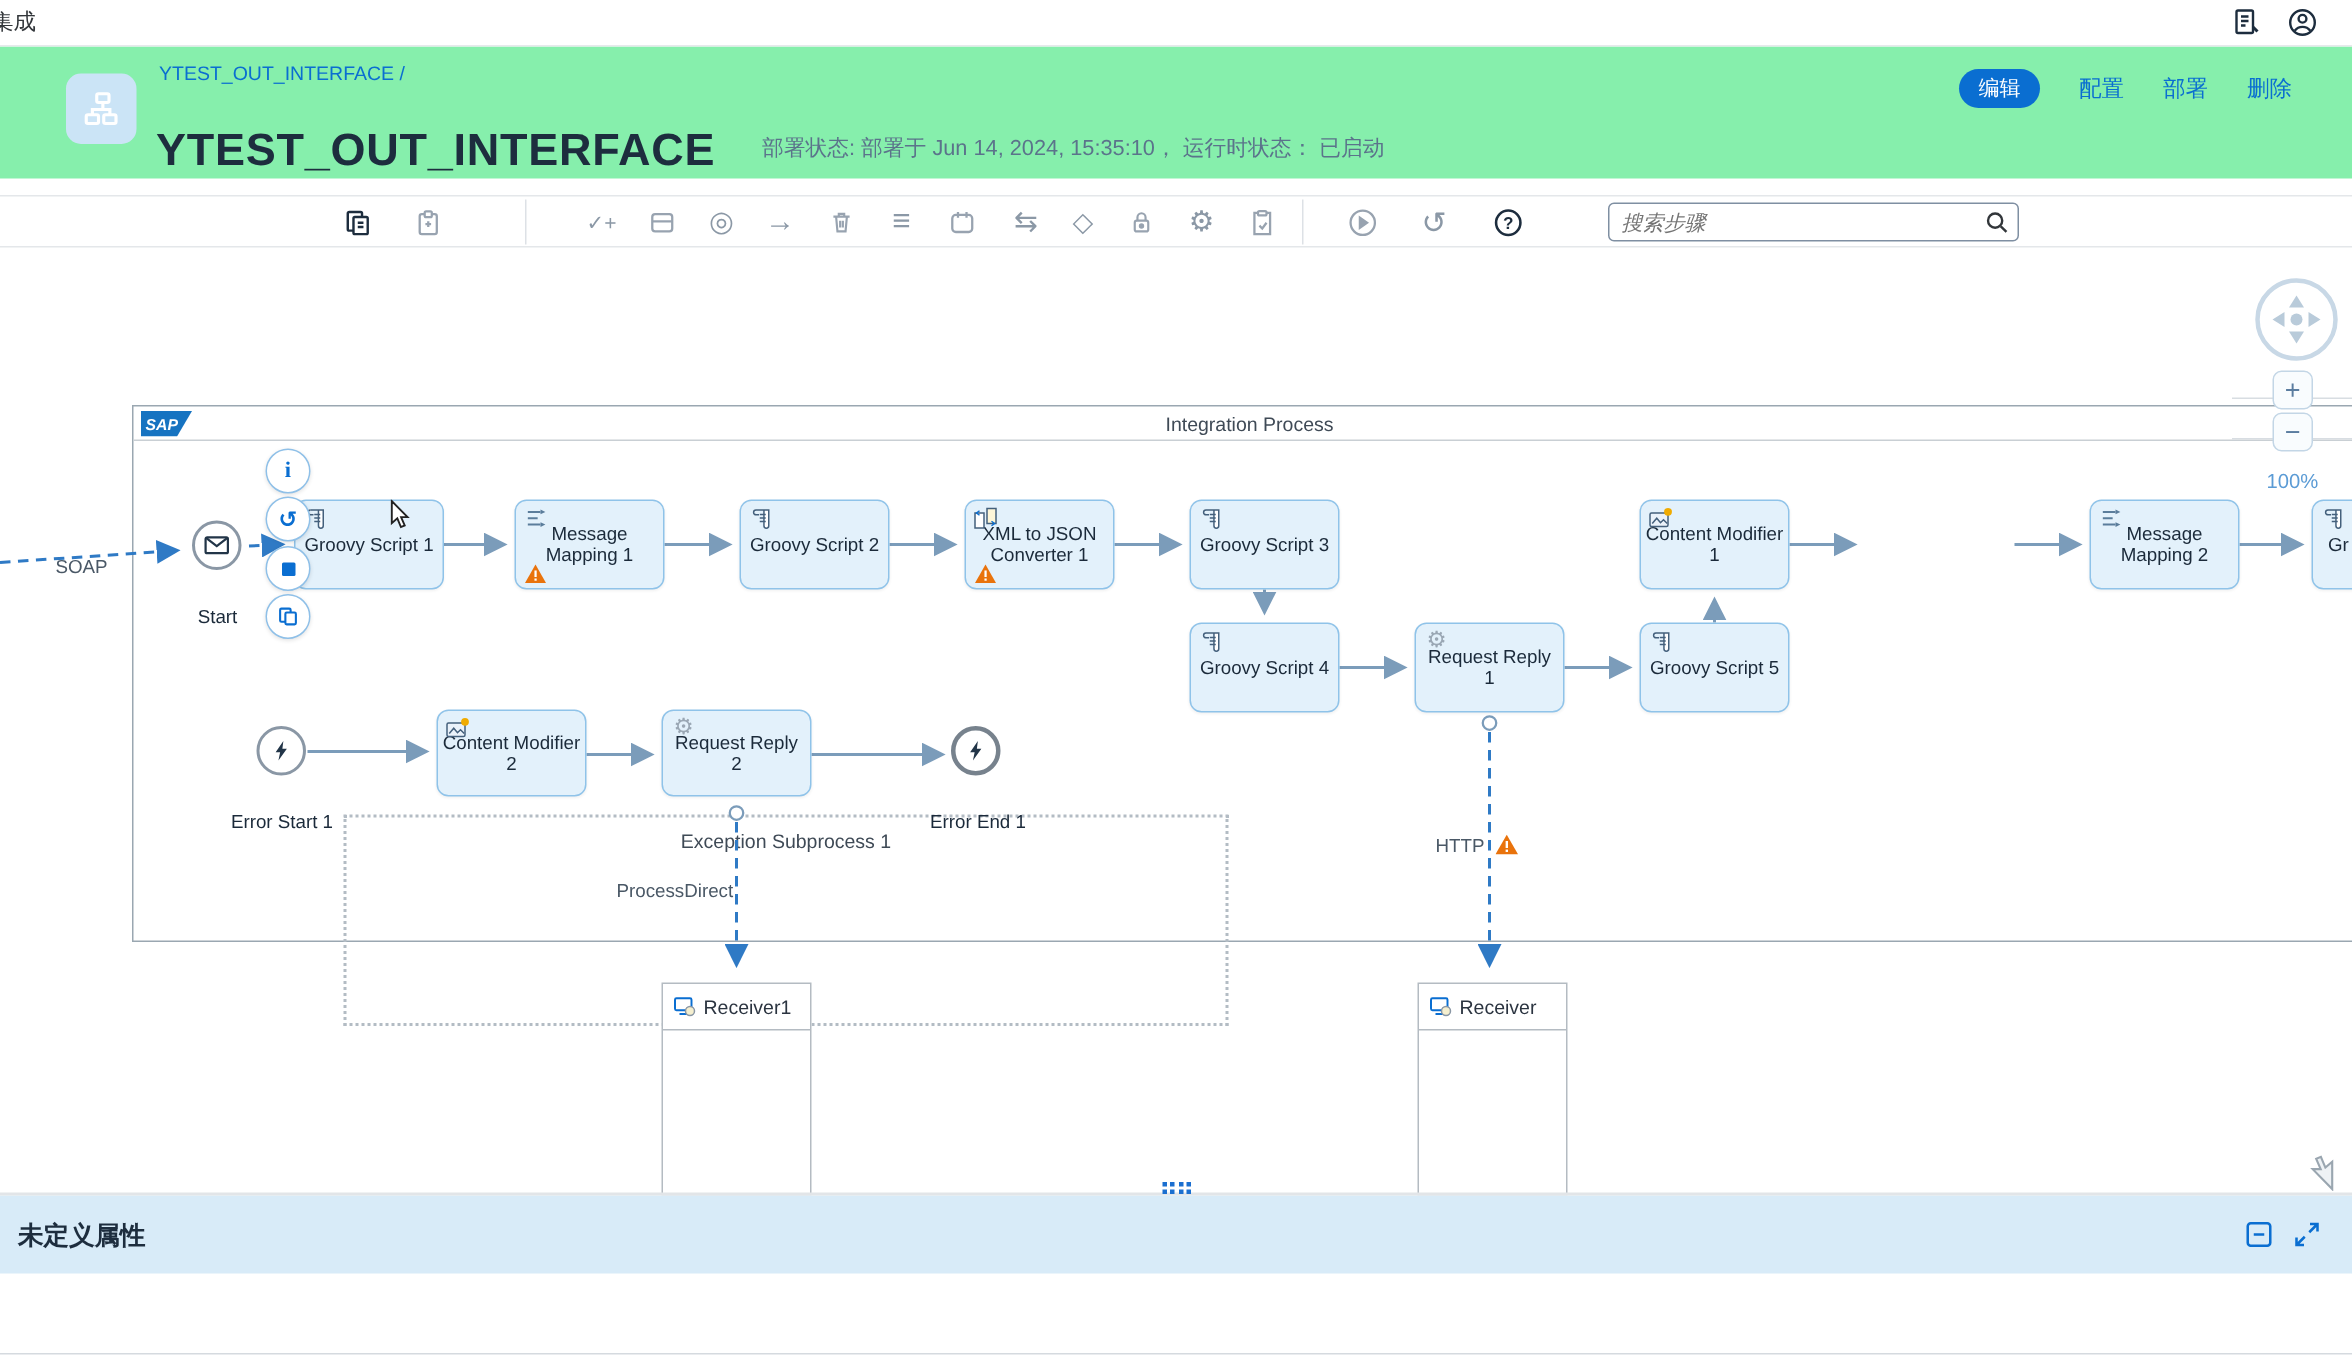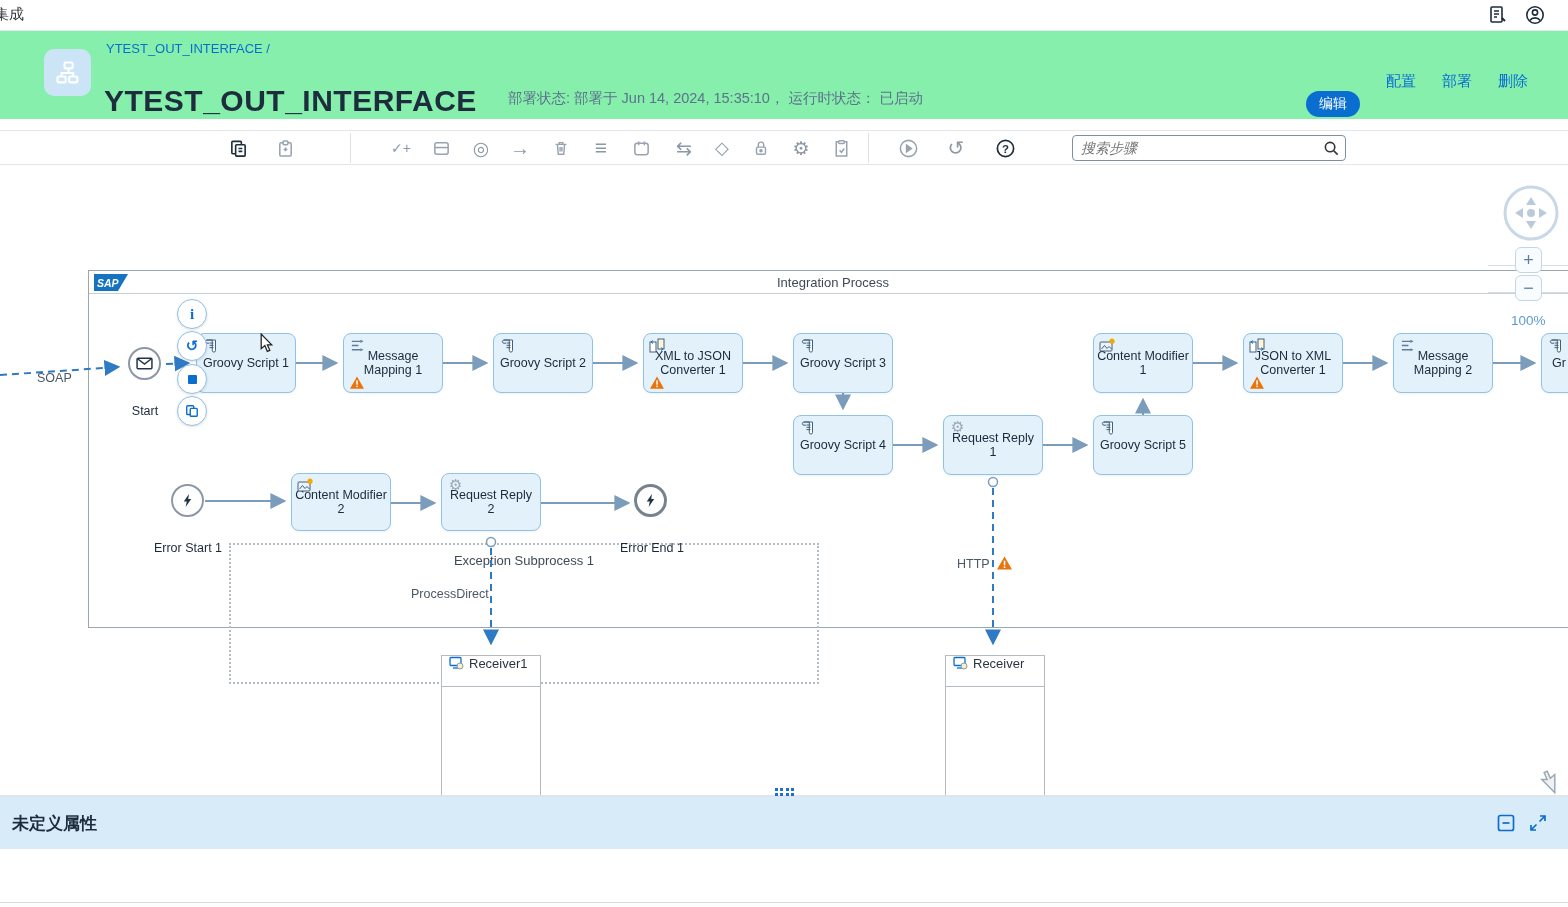--- a/index.html
+++ b/index.html
@@ -14,21 +14,21 @@
   .topicon { position:absolute; top:4px; width:22px; height:22px; color:#1d2d3e; }
   #graystrip { left:0; top:31px; width:1568px; height:9px; background:#eef0f2; z-index:1; }
 
   
   #header { left:0; top:29px; width:1568px; height:90px; background:#86efac; z-index:30; }
   #apptile { position:absolute; left:44px; top:20px; width:47px; height:47px; border-radius:10px; background:#cbe4f6; display:flex; align-items:center; justify-content:center; }
   #breadcrumb { position:absolute; left:106px; top:12px; font-size:13px; color:#0a6ed1; cursor:pointer; }
   #pagetitle { position:absolute; left:104px; top:41px; font-size:30px; font-weight:800; letter-spacing:.5px; color:#1d2d3e;margin-top:14px; }
   #status { position:absolute; left:508px; top:60px; font-size:14.5px; color:#5b738b; }
   .hdr-actions { position:absolute; right:40px; top:17px; display:flex; align-items:center; gap:26px; }
-  .btn-primary { background:#0a6ed1; color:#fff; font-size:14px; padding:4px 13px; border-radius:14px; border:none; cursor:pointer;margin-top:45px; }
+  .btn-primary { background:#0a6ed1; color:#fff; font-size:14px; padding:4px 13px; border-radius:14px; border:none; cursor:pointer; }
   .btn-link { color:#0a6ed1; font-size:15px; background:none; border:none; cursor:pointer; }
 
   
   #toolbar { left:0; top:130px; width:1568px; height:35px; background:#fff; border-top:1px solid #e4e7ea; border-bottom:1px solid #e4e7ea; z-index:30; }
   .ticon { position:absolute; top:4px; width:26px; height:26px; display:flex; align-items:center; justify-content:center; font-size:17px; color:#8b98a6; cursor:pointer; }
   .ticon.dark { color:#1d2d3e; }
   .tsep { position:absolute; top:2px; width:1px; height:30px; background:#dde1e6; }
   #searchbox { position:absolute; left:1072px; top:4px; width:274px; height:26px; border:1px solid #7f8fa2; border-radius:4px; background:#fff; }
   #searchbox input { position:absolute; left:8px; top:1px; width:230px; height:22px; border:none; outline:none; font-size:14px; font-style:italic; color:#6b7a8d; background:transparent; }
   #searchbox .mag { position:absolute; right:5px; top:4px; }
@@ -50,21 +50,21 @@
   .event.thick { border-width:3px; border-color:#77828d; }
   .evlabel { position:absolute; font-size:12.5px; color:#1b2a3a; text-align:center; z-index:6;margin-top:20px; }
 
   .flowlabel { position:absolute; font-size:12.5px; color:#4a5866; z-index:6; }
 
   .fab { position:absolute; width:30px; height:30px; border-radius:50%; background:#fff; border:1.5px solid #8fc0e8; display:flex; align-items:center; justify-content:center; color:#0a6ed1; z-index:12; cursor:pointer; box-shadow:0 1px 3px rgba(0,0,0,.12); }
   .fab .sq { width:9px; height:9px; background:#0a6ed1; border-radius:1px; }
   .fab .gi { font-size:15px; font-weight:bold; }
 
   .receiver { position:absolute; width:100px; height:142px; border:1px solid #b4bbc2; background:#fff; z-index:6; cursor:pointer; }
-  .receiver .rhead { position:absolute; left:0; top:0; width:100%; height:31px; border-bottom:1px solid #b4bbc2; display:flex; gap:5px; padding-left:7px; font-size:13px; color:#2b3440; }
+  .receiver .rhead { position:absolute; left:0; top:0; width:100%; height:31px; border-bottom:1px solid #b4bbc2; display:flex; align-items:center; gap:5px; padding-left:7px; font-size:13px; color:#2b3440; }
 
   
   #zoomctl { z-index:20; }
   .zbtn { position:absolute; left:1515px; width:27px; height:26px; border:1px solid #c3d6e6; border-radius:6px; background:#f9fcfe; color:#5b7da0; font-size:18px; line-height:22px; text-align:center; cursor:pointer; z-index:21; }
   .zline { position:absolute; left:1488px; width:80px; height:1px; background:#d8dde2; z-index:20; }
   #zoomlevel { position:absolute; left:1511px; top:313px; font-size:13.5px; color:#5b9bd5; z-index:21; }
 
   
   #splitline { left:0; top:795px; width:1568px; height:2px; background:#e2e5e8; z-index:45; }
   #splitdots { left:775px; top:788px; width:20px; height:9px; display:grid; grid-template-columns:repeat(4,1fr); gap:1px; z-index:46; cursor:row-resize; }
@@ -327,33 +327,20 @@
       <span>Groovy Script 3</span>
     </div>
     <div class="node" style="left:1093px;top:168px">
       <span class="nicon"><svg viewBox="0 0 16 16" width="16" height="16">
             <rect x="1" y="4" width="12" height="9" rx="1" fill="#eaf2fa" stroke="#44607c"></rect>
             <path d="M2.5 11l3-3.5 2.5 3 2-2 2.5 2.5" fill="none" stroke="#44607c"></path>
             <circle cx="13" cy="3.2" r="2.6" fill="#f0ab00"></circle>
           </svg></span>
       <span>Content Modifier 1</span>
     </div>
-    <div class="node" style="left:1243px;top:168px">
-      <span class="nicon"><svg viewBox="0 0 16 16" width="16" height="16" fill="none" stroke="#44607c">
-            <rect x="1" y="4" width="6" height="10" fill="#fff"></rect>
-            <rect x="9" y="1" width="6" height="10" fill="#fdf6d8"></rect>
-            <path d="M4 2.5l-2 1.5 2 1.5M12 12.5l2-1.5-2-1.5" stroke="#0a6ed1"></path>
-          </svg></span>
-      <span>JSON to XML Converter 1</span>
-      <span class="warn"><svg viewBox="0 0 16 14" width="14" height="13">
-            <path d="M8 0L16 14H0z" fill="#e9730c"></path>
-            <rect x="7.2" y="4.5" width="1.7" height="5" fill="#fff"></rect>
-            <rect x="7.2" y="10.6" width="1.7" height="1.7" fill="#fff"></rect>
-          </svg></span>
-    </div>
     <div class="node" style="left:1393px;top:168px">
       <span class="nicon"><svg viewBox="0 0 16 16" width="15" height="15" fill="none" stroke="#5b7d9b" stroke-width="1.4">
             <path d="M2 3.5h9M2 8h7M2 12.5h9"></path>
             <path d="M11 1.8L14.5 3.5L11 5.2z" fill="#5b7d9b" stroke="none"></path>
             <path d="M11 10.8L14.5 12.5L11 14.2z" fill="#5b7d9b" stroke="none"></path>
           </svg></span>
       <span>Message Mapping 2</span>
     </div>
     <div class="node" style="left:1541px;top:168px;width:90px;justify-content:flex-start;padding-left:10px">
       <span class="nicon"><svg viewBox="0 0 16 16" width="16" height="16" fill="none" stroke="#44607c">

